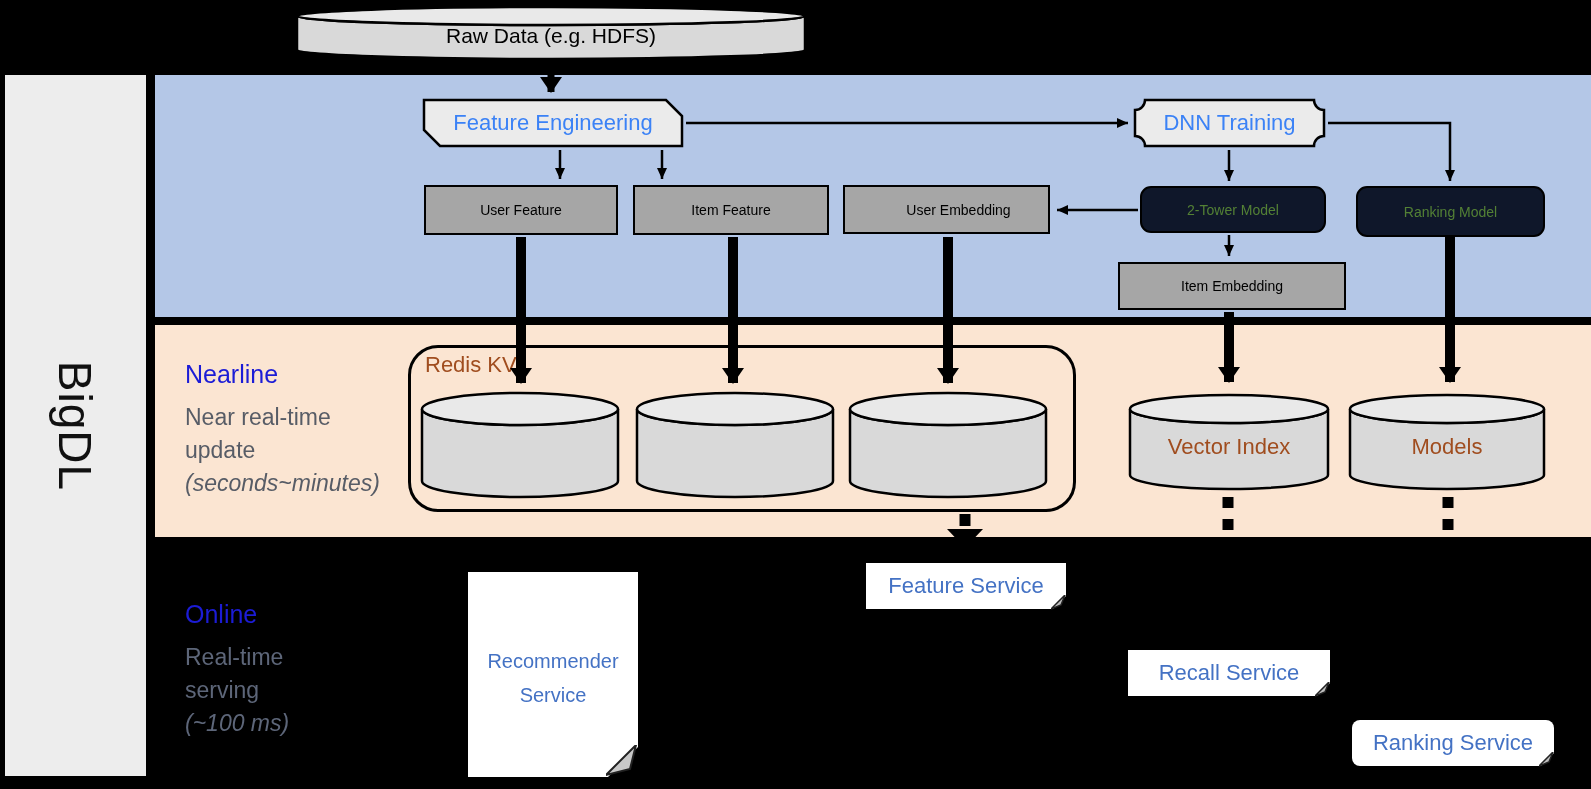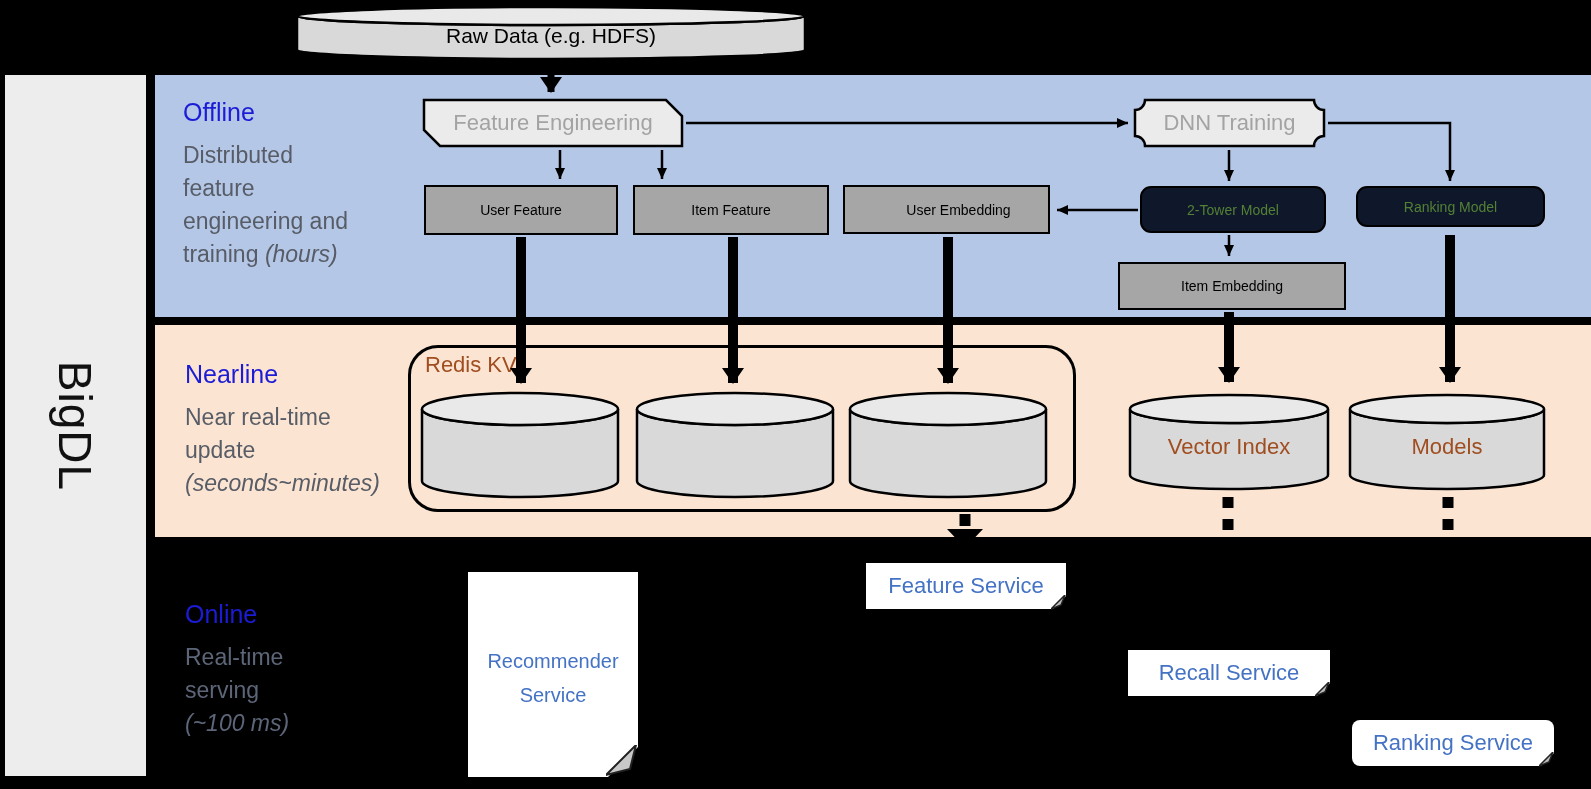--- a/index.html
+++ b/index.html
@@ -23,21 +23,21 @@
   .it{font-style:italic;}
   .ml{margin-left:0.28em;}
   
   .node{position:absolute;}
   .nlabel{position:absolute;inset:0;display:flex;align-items:center;justify-content:center;
     font-size:22px;white-space:nowrap;}
   .box{position:absolute;display:flex;align-items:center;justify-content:center;
     font-size:14px;white-space:nowrap;box-sizing:border-box;}
   .gray{background:#a6a6a6;border:2.5px solid #000;color:#000;}
   .lite{background:#0f172a;border:2.5px solid #000;border-radius:11px;color:#538135;}
-  .blue-t{color:#a3a3a3;}
+  .blue-t{color:#3b82f6;}
   .brown-t{color:#a04d1f;}
   
   .redis-wrap{left:408px;top:345px;width:668px;height:167px;border:3px solid #000;
     border-radius:30px;box-sizing:border-box;}
   .redis-label{left:425px;top:352px;font-size:22px;color:#a04d1f;}
   
   .cyl-label{position:absolute;left:0;right:0;text-align:center;font-size:22px;}
   
   .svc{position:absolute;background:#fff;color:#4472c4;font-size:22px;
     display:flex;align-items:center;justify-content:center;white-space:nowrap;
@@ -63,29 +63,20 @@
   </div>
 
   <div class="node" style="left:295px;top:4px;width:512px;height:58px;">
     <svg width="512" height="58" viewBox="0 0 512 58">
       <path d="M 2 12 A 254 9 0 0 0 510 12 L 510 46 A 254 9 0 0 1 2 46 Z" fill="#d9d9d9" stroke="#000" stroke-width="2.5"></path>
       <ellipse cx="256" cy="12" rx="254" ry="9" fill="#e9e9e9" stroke="#000" stroke-width="2.5"></ellipse>
     </svg>
     <span class="nlabel" style="font-size:21px;color:#000;padding-top:6px;">Raw Data (e.g. HDFS)</span>
   </div>
 
-  <div class="abs" style="left:183px;top:98px;">
-    <div class="sec-title">Offline</div>
-    <div class="sec-desc">
-      <div>Distributed</div>
-      <div>feature</div>
-      <div>engineering and</div>
-      <div><span>training</span><span class="it ml">(hours)</span></div>
-    </div>
-  </div>
 
   <div class="node" style="left:422px;top:98px;width:262px;height:50px;">
     <svg width="262" height="50" viewBox="0 0 262 50">
       <path d="M 2 2 L 244 2 L 260 18 L 260 48 L 18 48 L 2 32 Z" fill="#ebebeb" stroke="#000" stroke-width="2.5"></path>
     </svg>
     <span class="nlabel blue-t">Feature Engineering</span>
   </div>
 
   <div class="node" style="left:1133px;top:98px;width:193px;height:50px;">
     <svg width="193" height="50" viewBox="0 0 193 50">
@@ -100,21 +91,21 @@
   <div class="box gray" style="left:633px;top:185px;width:196px;height:50px;">
     <span>Item Feature</span>
   </div>
   <div class="box gray" style="left:843px;top:185px;width:207px;height:49px;padding-left:24px;">
     <span>User Embedding</span>
   </div>
 
   <div class="box lite" style="left:1140px;top:186px;width:186px;height:47px;">
     <span>2-Tower Model</span>
   </div>
-  <div class="box lite" style="left:1356px;top:186px;width:189px;height:41px;">
+  <div class="box lite" style="left:1356px;top:186px;width:189px;height:51px;">
     <span>Ranking Model</span>
   </div>
   <div class="box gray" style="left:1118px;top:262px;width:228px;height:48px;">
     <span>Item Embedding</span>
   </div>
 
   <div class="abs" style="left:185px;top:360px;">
     <div class="sec-title">Nearline</div>
     <div class="sec-desc">
       <div>Near real-time</div>

